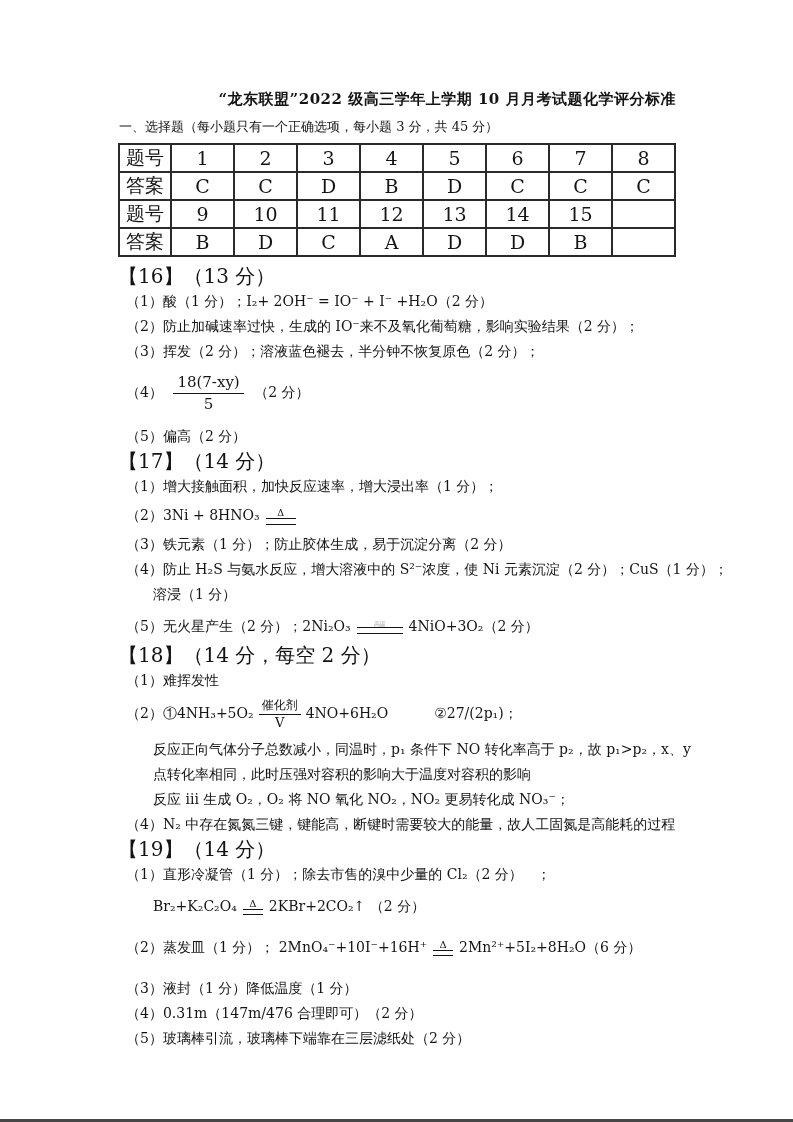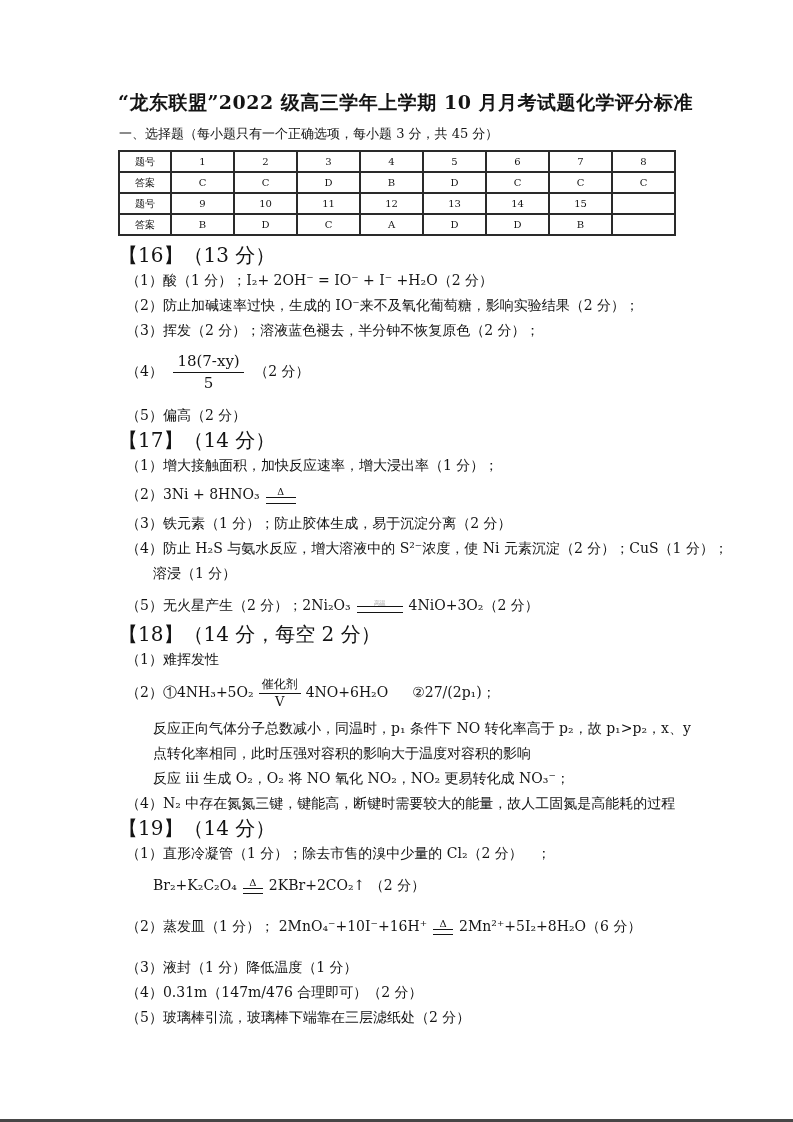--- a/index.html
+++ b/index.html
@@ -6,29 +6,29 @@
   .page{
     position:relative;
     width:793px;height:1122px;
     background:#ffffff;
     font-family:"DejaVu Serif","Liberation Serif",serif;
     color:#141414;
     overflow:hidden;
   }
   .content{position:absolute;left:118px;top:90px;width:610px;}
   .doc-title{
-    width:558px;text-align:left;
-    font-size:19px;font-weight:bold;
+    width:558px;text-align:right;
+    font-size:15px;font-weight:bold;
     margin:0 0 9px 0;letter-spacing:0.5px;white-space:nowrap;
   }
   .choice-heading{font-size:13px;margin:0 0 7px 1px;white-space:nowrap;}
   table.answers{border-collapse:collapse;width:558px;table-layout:fixed;}
   table.answers td{
     border:2px solid #2a2a2a;height:19px;
-    text-align:center;font-size:10px;padding:0;
+    text-align:center;font-size:19px;padding:0;
   }
   table.answers td.lab{width:50px;}
   .body-text{margin-top:7px;}
   .hline{font-size:20px;line-height:25px;white-space:nowrap;}
   .line{
     font-size:14px;line-height:25px;white-space:nowrap;
     margin-left:8px;padding-left:38px;text-indent:-38px;
   }
   .cont{
     font-size:14px;line-height:25px;white-space:nowrap;
@@ -55,21 +55,21 @@
   .cond-eq .sbar{width:20px;height:4px;border-top:1.3px solid #141414;border-bottom:1.3px solid #141414;}
   .cond-eq .cond.delta{font-size:10px;line-height:10px;}
   
   .cat-frac{
     display:inline-flex;flex-direction:column;align-items:center;
     vertical-align:middle;margin:0 5px;line-height:normal;text-indent:0;
   }
   .cat-frac .top{font-size:12px;line-height:16px;border-bottom:1.5px solid #141414;padding:0 3px 1px 3px;}
   .cat-frac .bot{font-size:13px;line-height:15px;}
   .eq-tall{margin-top:4px;margin-bottom:4px;}
-  .part2-gap{margin-left:24px;}
+  .part2-gap{margin-left:46px;}
   .gap-top{margin-top:7px;}
   .gap-bottom-lg{margin-bottom:16px;}
   .bottom-edge{position:absolute;left:0;bottom:0;width:793px;height:3px;background:#474747;}
 </style>
 </head>
 <body>
 
 <div class="page">
   <div class="content">
 

